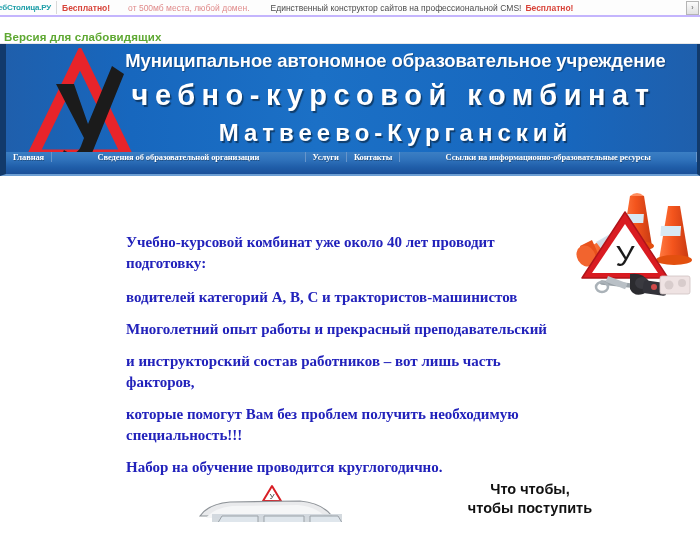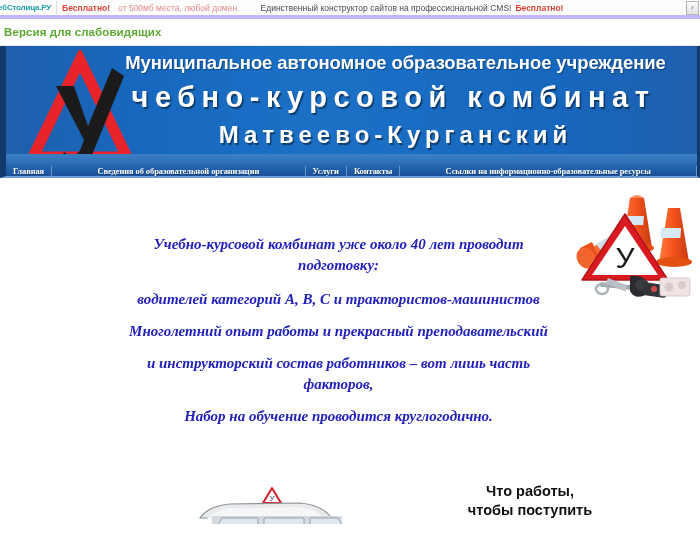--- a/index.html
+++ b/index.html
@@ -13,21 +13,21 @@
     height: 534px;
     overflow: hidden;
     font-family: "Liberation Sans", sans-serif;
     position: relative;
   }
 
   
   .promo-bar {
     height: 15px;
     background: #fdfdfd;
-    border-bottom: 4px solid #c4b5fd;
+    border-bottom: 2px solid #c4b5fd;
     display: flex;
     align-items: center;
     font-size: 8.5px;
     white-space: nowrap;
     overflow: hidden;
     position: relative;
   }
   .promo-brand {
     color: #1e9ea8;
     font-weight: bold;
@@ -46,21 +46,21 @@
   }
   .promo-free {
     color: #d8443a;
     font-weight: bold;
     font-size: 8.5px;
     flex: 0 0 auto;
   }
   .promo-pink {
     color: #e08b8b;
     font-size: 8.5px;
-    margin-left: 8px;
+    margin-left: 18px;
     flex: 0 0 auto;
   }
   .promo-grey {
     color: #4b4b4b;
     font-size: 8.5px;
     margin-left: 21px;
     flex: 0 0 auto;
   }
   .promo-free2 {
     color: #d8443a;
@@ -81,21 +81,21 @@
     line-height: 11px;
     text-align: center;
     color: #555;
   }
 
   
   .access-strip {
     height: 26px;
     background: #ffffff;
     display: flex;
-    align-items: center;
+    align-items: flex-end;
     padding-left: 4px;
     border-bottom: 1px solid #e8e8e8;
   }
   .access-link {
     color: #5ea832;
     font-size: 11.5px;
     font-weight: bold;
     text-decoration: none;
     letter-spacing: 0.1px;
   }
@@ -157,21 +157,21 @@
 
   
   .main-nav {
     height: 24px;
     background: linear-gradient(#3b7fc4 0%, #2f72bb 35%, #1f5da8 70%, #1a5099 100%);
     border-left: 6px solid #123a6b;
     border-right: 3px solid #123a6b;
     border-bottom: 2px solid #6d9fd4;
     box-sizing: border-box;
     display: flex;
-    align-items: flex-end;
+    align-items: flex-start;
   }
   .nav-item {
     display: flex;
     align-items: center;
     justify-content: center;
     color: #ffffff;
     font-size: 8.5px;
     font-weight: bold;
     white-space: nowrap;
     padding: 0 7px;
@@ -194,26 +194,24 @@
 
   .intro-block {
     position: absolute;
     left: 126px;
     top: 56px;
     width: 425px;
   }
   .intro-p {
     color: #2222bb;
     font-family: "Liberation Serif", serif;
-    font-style: italic;
     font-weight: bold;
     font-size: 15px;
     line-height: 21px;
     margin: 0 0 11px 0;
-    text-align: center;
   }
   .intro-p.tight { margin-bottom: 13px; }
 
   
   .cones-photo {
     position: absolute;
     left: 572px;
     top: 8px;
     width: 122px;
     height: 112px;
@@ -285,20 +283,21 @@
   <a class="nav-item nav-flex" href="#">Ссылки на информационно-образовательные ресурсы</a>
 </nav>
 
 <div class="content-area">
 
   <div class="intro-block">
     <p class="intro-p tight">Учебно-курсовой комбинат  уже около 40 лет проводит подготовку:</p>
     <p class="intro-p">водителей категорий А, В, С и трактористов-машинистов</p>
     <p class="intro-p">Многолетний опыт работы и прекрасный преподавательский</p>
     <p class="intro-p">и инструкторский состав работников – вот лишь часть факторов,</p>
+    <p class="intro-p">которые помогут Вам без проблем получить необходимую специальность!!!</p>
     <p class="intro-p">Набор на обучение проводится круглогодично.</p>
   </div>
 
   <div class="cones-photo">
     <svg width="122" height="112" viewBox="0 0 122 112" xmlns="http://www.w3.org/2000/svg">
       <defs>
         <linearGradient id="coneG" x1="0" y1="0" x2="1" y2="0">
           <stop offset="0%" stop-color="#ff7a42"></stop>
           <stop offset="45%" stop-color="#f4551d"></stop>
           <stop offset="100%" stop-color="#c93a12"></stop>
@@ -364,18 +363,18 @@
 
       <rect x="52" y="32" width="130" height="12" fill="#cfd6dc" opacity="0.9"></rect>
       <path d="M56 44 l6 -10 h36 v10 Z" fill="#dfe6ec" stroke="#9aa1a7" stroke-width="1"></path>
       <path d="M104 34 h40 v10 h-40 Z" fill="#dfe6ec" stroke="#9aa1a7" stroke-width="1"></path>
       <path d="M150 34 h28 l6 10 h-34 Z" fill="#dfe6ec" stroke="#9aa1a7" stroke-width="1"></path>
       <rect x="40" y="40" width="150" height="4" fill="#b7bcc1"></rect>
     </svg>
   </div>
 
   <div class="promo-heading">
-    <div>Что работы,</div>
+    <div>Что чтобы,</div>
     <div>чтобы поступить</div>
     <div>учиться:</div>
   </div>
 
 </div>
 
 </body></html>

